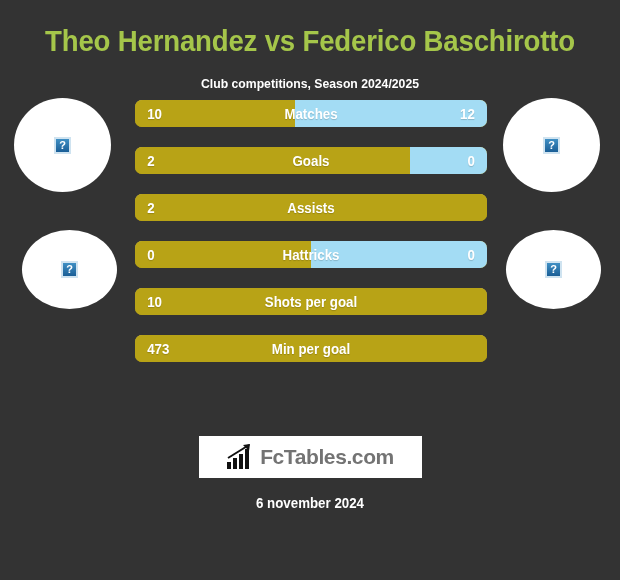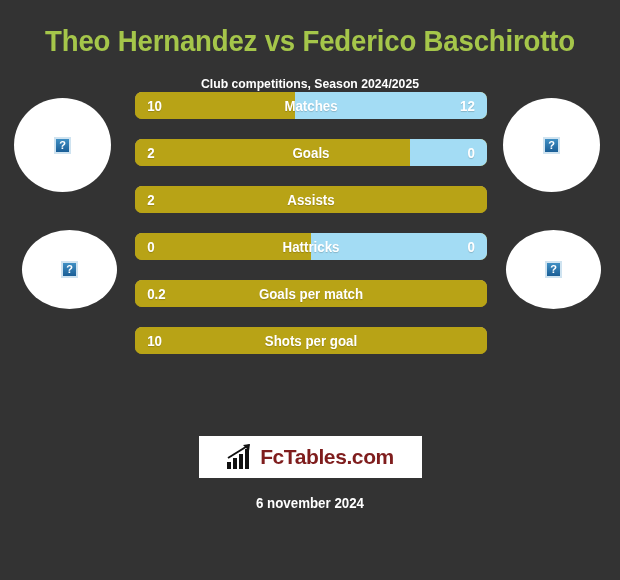--- a/index.html
+++ b/index.html
@@ -73,21 +73,21 @@
     color: #ffffff;
     font-size: 11px;
     font-weight: bold;
     line-height: 1;
   }
 
   
   .bars {
     position: absolute;
     left: 135px;
-    top: 0;
+    top: 8px;
     width: 352px;
   }
   .bar-row {
     position: relative;
     height: 27px;
     margin-bottom: 20px;
     border-radius: 7px;
     overflow: hidden;
     background: #b8a316;
     box-shadow: inset 0 1px 0 rgba(255,255,255,0.35);
@@ -136,21 +136,21 @@
     display: inline-flex;
     align-items: center;
     justify-content: center;
     background: #ffffff;
     width: 223px;
     height: 42px;
     margin-top: 4px;
   }
   .logo-icon { display: block; margin-right: 4px; }
   .logo-text {
-    color: #7f1d1d;
+    color: #737373;
     font-size: 21px;
     font-weight: bold;
     letter-spacing: -0.4px;
   }
   .date {
     color: #ffffff;
     font-size: 14px;
     font-weight: bold;
     margin-top: 17px;
     transform: scaleX(0.95);
@@ -213,31 +213,31 @@
         <div class="bar-text">
           <span class="bar-left-val">0</span>
           <span class="bar-label">Hattricks</span>
           <span class="bar-right-val">0</span>
         </div>
       </div>
       <div class="bar-row">
         <div class="bar-fill-left" style="width: 100%; background: rgb(184, 163, 22);"></div>
         <div class="bar-fill-right" style="width: 0%; background: rgb(163, 220, 244);"></div>
         <div class="bar-text">
-          <span class="bar-left-val">0.2</span>
-          <span class="bar-label">Goals per match</span>
+          <span class="bar-left-val">10</span>
+          <span class="bar-label">Shots per goal</span>
           <span class="bar-right-val"></span>
         </div>
       </div>
       <div class="bar-row">
         <div class="bar-fill-left" style="width: 100%; background: rgb(184, 163, 22);"></div>
         <div class="bar-fill-right" style="width: 0%; background: rgb(163, 220, 244);"></div>
         <div class="bar-text">
-          <span class="bar-left-val">10</span>
-          <span class="bar-label">Shots per goal</span>
+          <span class="bar-left-val">473</span>
+          <span class="bar-label">Min per goal</span>
           <span class="bar-right-val"></span>
         </div>
       </div>
     </div>
 </div>
 
 <div class="footer">
   <div class="logo-box">
     <svg class="logo-icon" width="30" height="26" viewBox="0 0 30 26">
       <rect x="1" y="18" width="4" height="7" fill="#111111"></rect>

